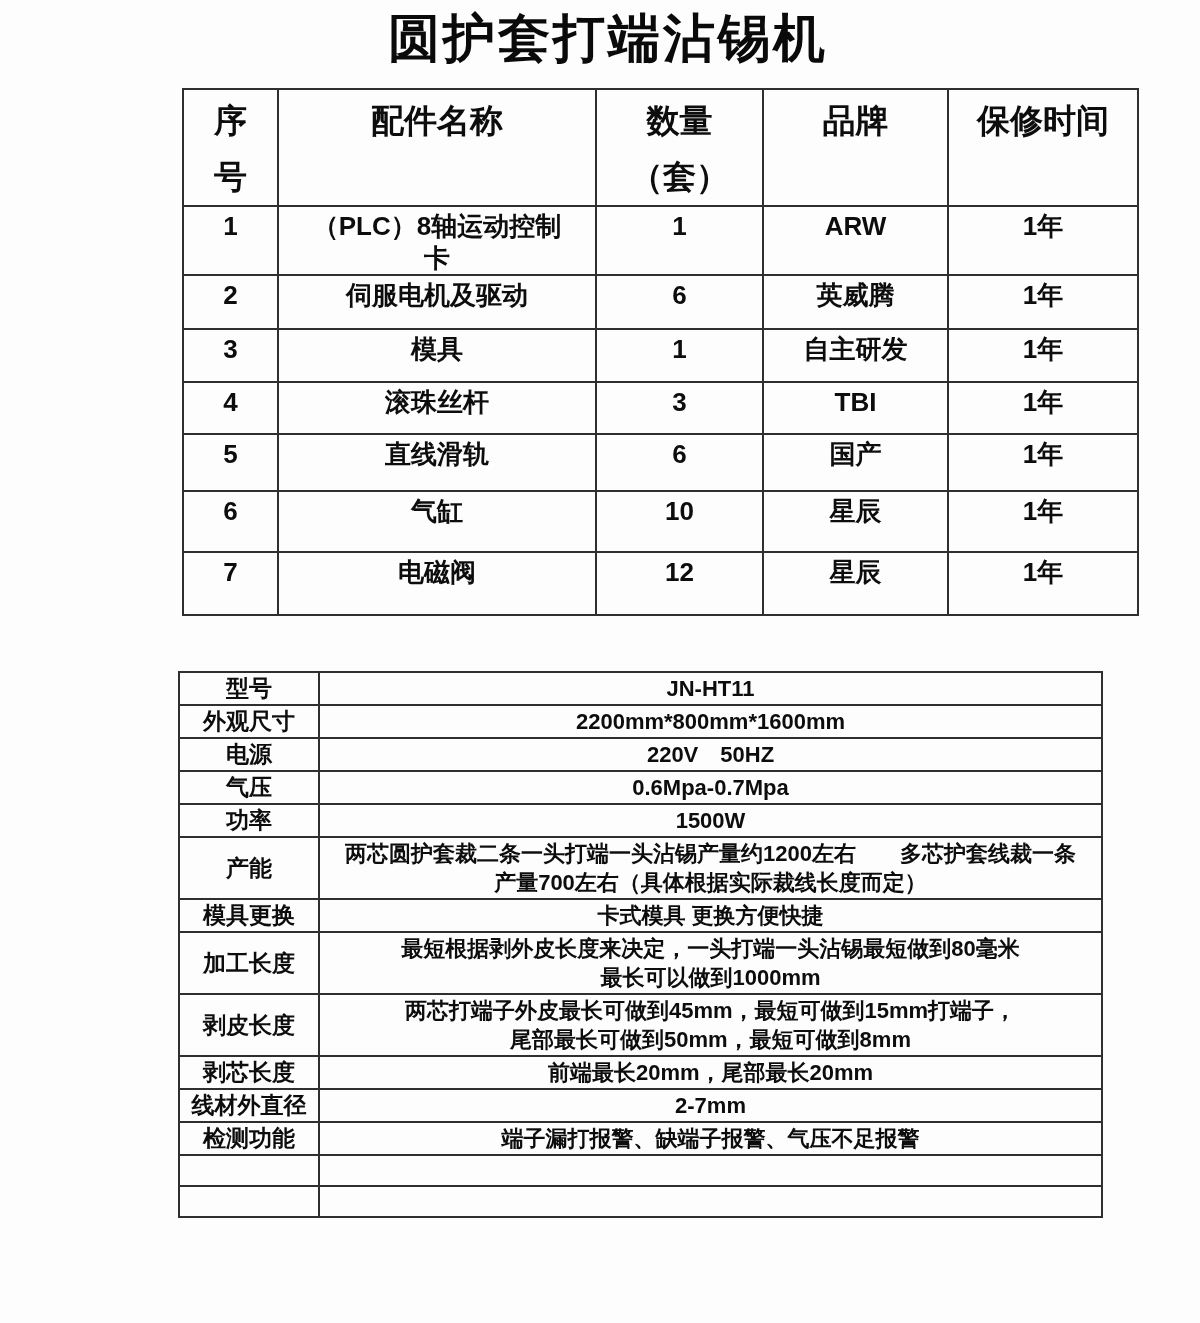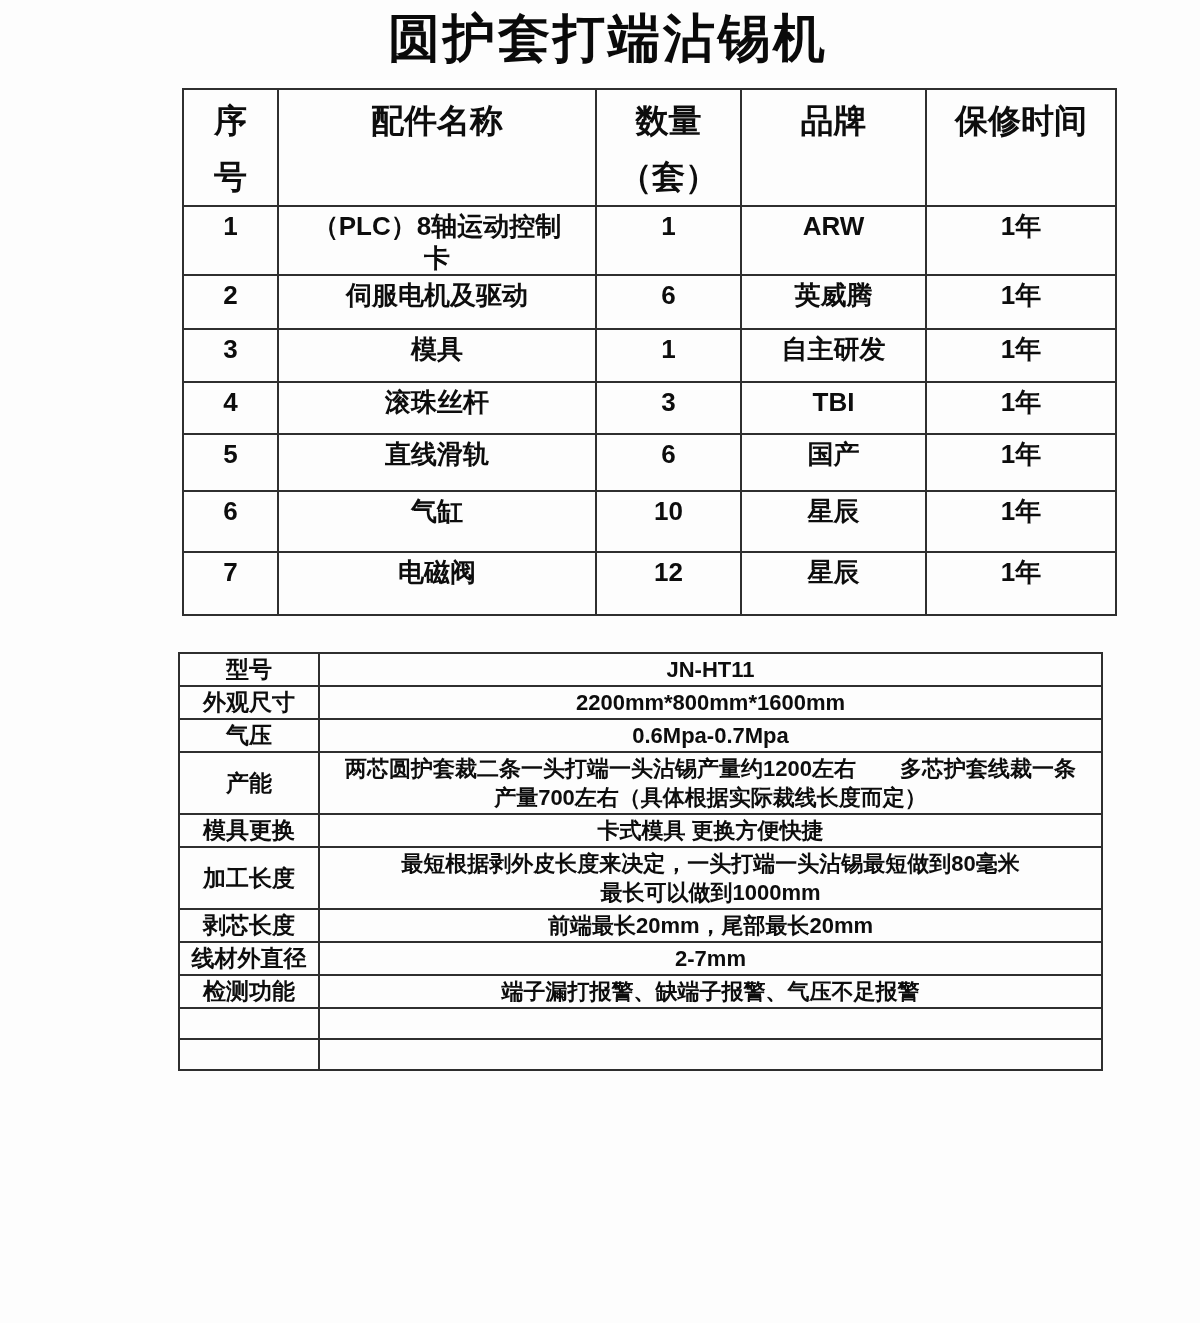--- a/index.html
+++ b/index.html
@@ -49,34 +49,34 @@
     line-height: 56px;
     padding-top: 3px;
   }
   .parts-table td {
     vertical-align: top;
     line-height: 32px;
     padding-top: 3px;
   }
   .col-no       { width: 95px;  }
   .col-name     { width: 318px; }
-  .col-qty      { width: 145px; }
+  .col-qty      { width: 167px; }
   .col-brand    { width: 185px; }
   .col-warranty { width: 190px; border-radius: 30px; }
   .parts-table tbody tr:nth-of-type(1) td { height: 66px; }
   .parts-table tbody tr:nth-of-type(2) td { height: 54px; }
   .parts-table tbody tr:nth-of-type(3) td { height: 53px; }
   .parts-table tbody tr:nth-of-type(4) td { height: 52px; }
   .parts-table tbody tr:nth-of-type(5) td { height: 57px; }
   .parts-table tbody tr:nth-of-type(6) td { height: 61px; }
   .parts-table tbody tr:nth-of-type(7) td { height: 63px; }
   
   .spec-table {
     position: absolute;
-    left: 178px; top: 652px;
+    left: 178px; top: 671px;
     width: 867px;
     font-size: 22px;
   }
   .spec-table td {
     height: 31px;
     line-height: 29px;
     vertical-align: middle;
     padding: 1px 6px;
   }
   .spec-label { width: 140px; font-size: 23px; }
@@ -170,45 +170,58 @@
           <td class="spec-label">型号</td>
           <td class="spec-value">JN-HT11</td>
         </tr>
 
         <tr>
           <td class="spec-label">外观尺寸</td>
           <td class="spec-value">2200mm*800mm*1600mm</td>
         </tr>
 
 
+        <tr>
+          <td class="spec-label">电源</td>
+          <td class="spec-value">220V　50HZ</td>
+        </tr>
 
         <tr>
           <td class="spec-label">气压</td>
           <td class="spec-value">0.6Mpa-0.7Mpa</td>
         </tr>
 
+        <tr>
+          <td class="spec-label">功率</td>
+          <td class="spec-value">1500W</td>
+        </tr>
 
         <tr>
           <td class="spec-label">产能</td>
           <td class="spec-value">两芯圆护套裁二条一头打端一头沾锡产量约1200左右　　多芯护套线裁一条
 产量700左右（具体根据实际裁线长度而定）</td>
         </tr>
 
         <tr>
           <td class="spec-label">模具更换</td>
           <td class="spec-value">卡式模具 更换方便快捷</td>
         </tr>
 
 
         <tr>
           <td class="spec-label">加工长度</td>
           <td class="spec-value">最短根据剥外皮长度来决定，一头打端一头沾锡最短做到80毫米
 最长可以做到1000mm</td>
         </tr>
 
+        <tr>
+          <td class="spec-label">剥皮长度</td>
+          <td class="spec-value">两芯打端子外皮最长可做到45mm，最短可做到15mm打端子，
+尾部最长可做到50mm，最短可做到8mm</td>
+        </tr>
 
         <tr>
           <td class="spec-label">剥芯长度</td>
           <td class="spec-value">前端最长20mm，尾部最长20mm</td>
         </tr>
 
         <tr>
           <td class="spec-label">线材外直径</td>
           <td class="spec-value">2-7mm</td>
         </tr>

